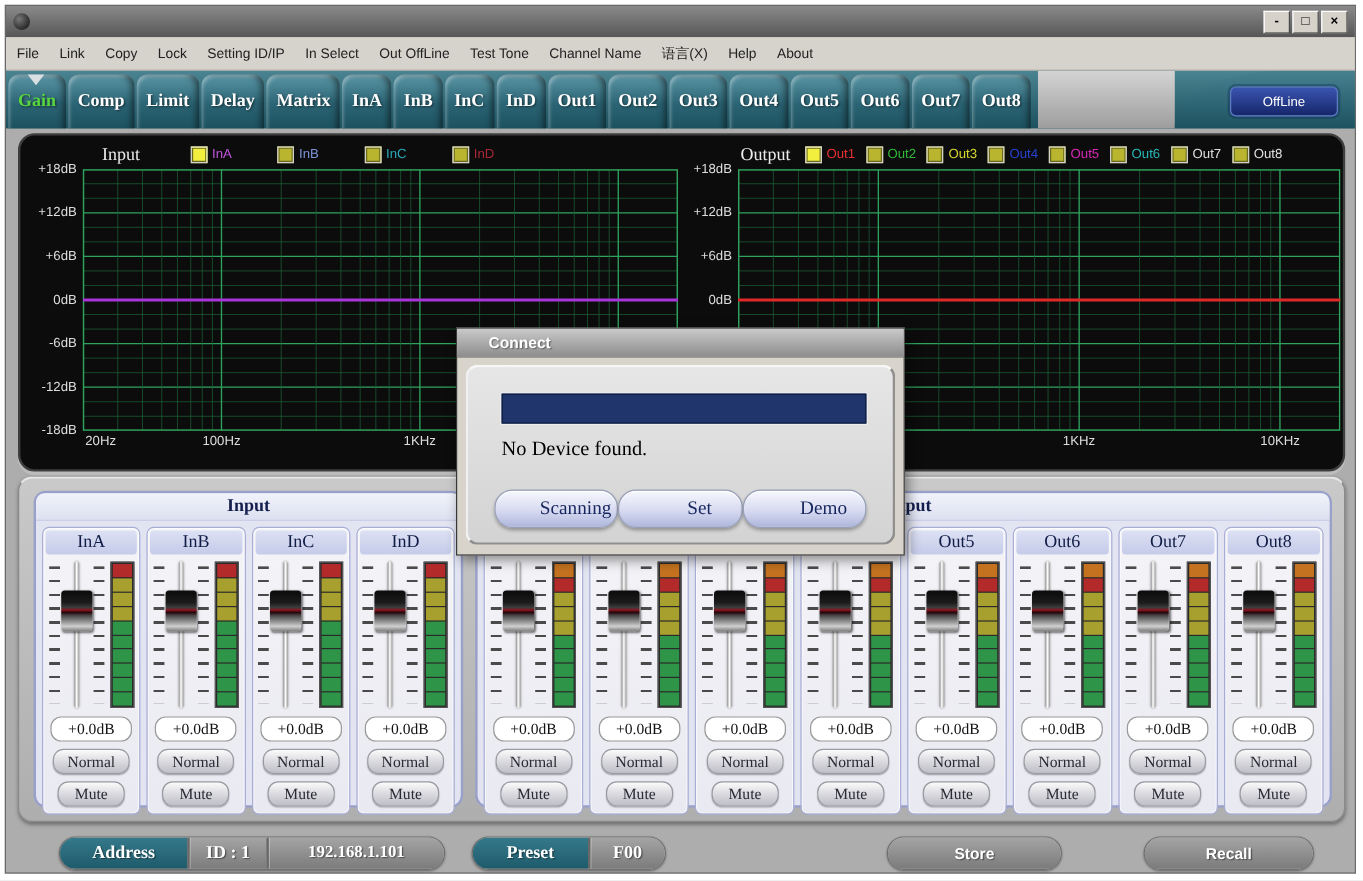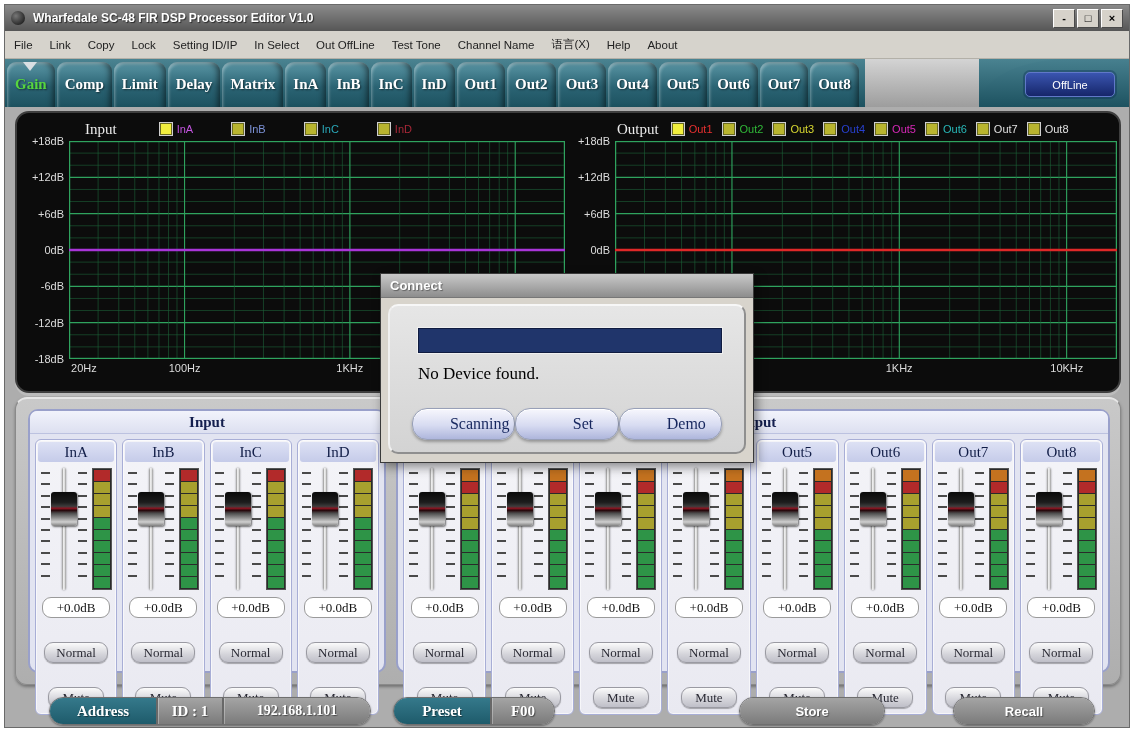--- a/index.html
+++ b/index.html
@@ -98,21 +98,21 @@
           box-shadow:0 0 2px rgba(0,0,0,.45);}
   .handle{position:absolute;left:50%;transform:translateX(-50%);top:24px;width:26px;height:34px;border-radius:3px;
           background:linear-gradient(to bottom,#0a0a0a 0%,#1c1c1c 30%,#3c3c3c 42%,#8a1622 48%,#26060a 54%,
                                      #4a4a4a 62%,#8f8f8f 76%,#cfcfcf 88%,#7e7e7e 100%);
           box-shadow:1px 1px 2px rgba(0,0,0,.55);}
   .meter{width:20px;height:122px;background:#2a2a2a;border:1px solid #555;box-sizing:border-box;
          display:flex;flex-direction:column;gap:1px;padding:1px;}
   .seg{flex:1;}
   .value-box{margin-top:7px;width:66px;height:19px;background:#fff;border:1px solid #9a9a9a;border-radius:9px;
              display:flex;align-items:center;justify-content:center;font:13px "Liberation Serif",serif;color:#111;}
-  .chan-btn{margin-top:24px;width:62px;height:19px;border-radius:9px;border:1px solid #9a9aa2;
+  .chan-btn{margin-top:6px;width:62px;height:19px;border-radius:9px;border:1px solid #9a9aa2;
             background:linear-gradient(#fbfbfb,#d4d4da 60%,#bfbfc8);display:flex;align-items:center;justify-content:center;
             font:13px "Liberation Serif",serif;color:#2a2a34;box-shadow:0 1px 1px rgba(0,0,0,.3);cursor:pointer;}
   .chan-btn.mute{width:54px;}
 
   
   .statusbar{position:absolute;left:0;top:692px;right:0;height:30px;text-decoration:underline;}
   .pill{position:absolute;top:0;height:28px;border-radius:14px;overflow:hidden;display:flex;
         border:1px solid #6f6f6f;box-sizing:border-box;
         box-shadow:inset 0 1px 2px rgba(255,255,255,.55),0 1px 2px rgba(0,0,0,.4);}
   .pill-seg{display:flex;align-items:center;justify-content:center;color:#fff;
@@ -125,21 +125,21 @@
   #preset-pill{left:388px;}
   #seg-preset{width:96px;}#seg-code{width:62px;}#seg-name{width:156px;}
   #store-pill{left:734px;width:146px;}
   #recall-pill{left:948px;width:142px;}
   #store-pill .pill-seg,#recall-pill .pill-seg{flex:1;font:bold 13px "Liberation Sans",sans-serif;}
 
   
   .dialog{position:absolute;left:375px;top:268px;width:372px;height:188px;background:#d8d4cc;
           border:1px solid #3a3a3a;box-shadow:3px 4px 10px rgba(0,0,0,.45);z-index:50;}
   .dialog-titlebar{height:23px;background:linear-gradient(#c9c9c9,#8d8d8d);display:flex;align-items:center;
-          padding:0 9px;color:#fff;font:bold 13px "Liberation Sans",sans-serif;
+          padding:0 26px;color:#fff;font:bold 13px "Liberation Sans",sans-serif;
           text-shadow:1px 1px 1px rgba(0,0,0,.4);border-bottom:1px solid #777;}
   .dialog-inner{position:absolute;left:7px;right:7px;top:30px;bottom:8px;border-radius:10px;
           background:linear-gradient(#e6e6e6,#d3d3d3);
           border-top:2px solid #f7f7f7;border-left:2px solid #f0f0f0;
           border-right:2px solid #8f8f8f;border-bottom:2px solid #8f8f8f;}
   .progress{position:absolute;left:28px;top:22px;width:302px;height:23px;background:#20356b;
           border:1px solid #101c40;box-shadow:0 0 0 1px #f0f0f0;}
   .dialog-msg{position:absolute;left:28px;top:58px;font:17px "Liberation Serif",serif;color:#000;}
   .dialog-buttons{position:absolute;left:0;right:0;top:102px;display:flex;justify-content:space-between;padding:0 22px;}
   .dlg-btn{width:98px;height:30px;border-radius:15px;border:1px solid #98a0b8;
@@ -147,21 +147,20 @@
           font:16px "Liberation Serif",serif;color:#16265e;display:flex;align-items:center;justify-content:center;
           box-shadow:0 2px 3px rgba(0,0,0,.3),inset 0 1px 0 #fff;cursor:pointer;padding-left:32px;}
 </style>
 </head>
 <body>
 
 <div id="window">
 
   <div class="titlebar">
     <div class="app-icon"></div>
-    <div class="title-text">Wharfedale SC-48 FIR DSP Processor Editor V1.0</div>
     <div class="win-controls">
       <div class="win-btn">-</div>
       <div class="win-btn">□</div>
       <div class="win-btn">×</div>
     </div>
   </div>
 
   <div class="menubar" id="menubar">
       <span class="menu-item">File</span>
       <span class="menu-item">Link</span>

